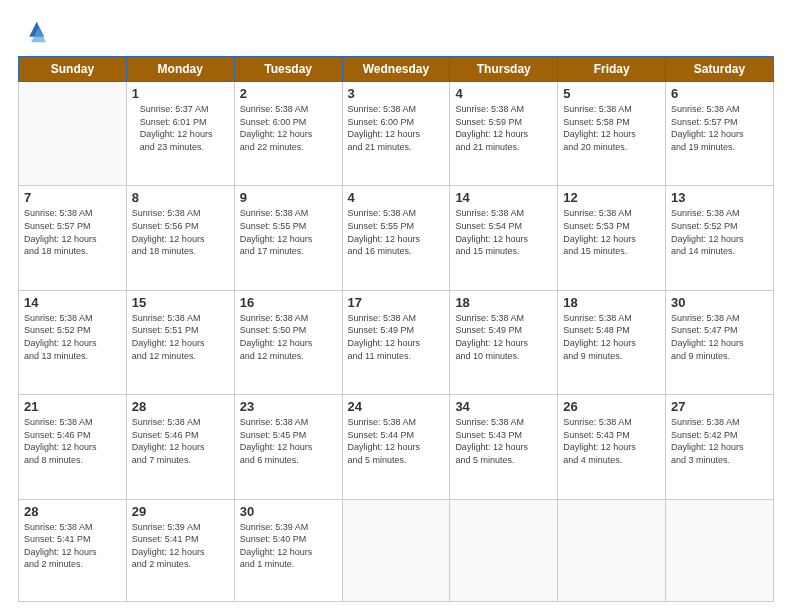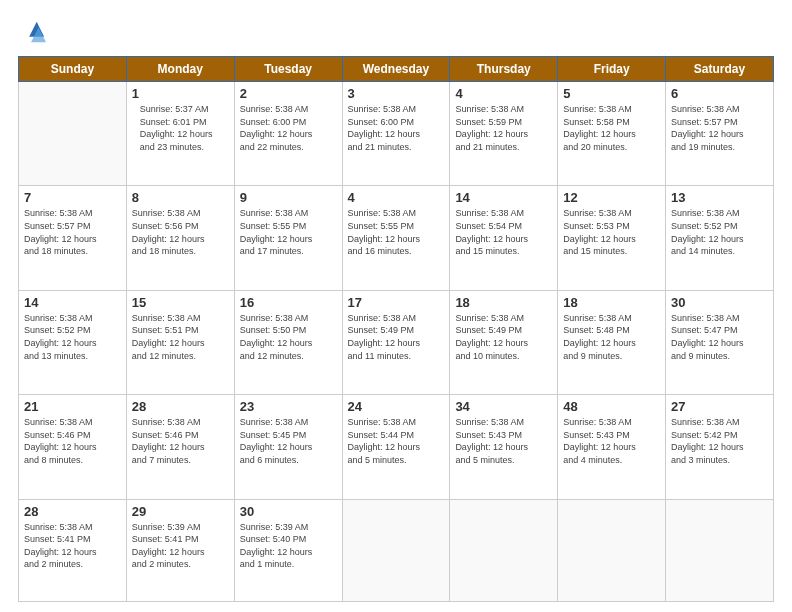--- a/index.html
+++ b/index.html
@@ -313,21 +313,21 @@
 and 5 minutes.</div>
           </td>
           <td>
             <span class="day-num">34</span>
             <div class="day-info" style="white-space: pre-line;">Sunrise: 5:38 AM
 Sunset: 5:43 PM
 Daylight: 12 hours
 and 5 minutes.</div>
           </td>
           <td>
-            <span class="day-num">48</span>
+            <span class="day-num">26</span>
             <div class="day-info" style="white-space: pre-line;">Sunrise: 5:38 AM
 Sunset: 5:43 PM
 Daylight: 12 hours
 and 4 minutes.</div>
           </td>
           <td>
             <span class="day-num">27</span>
             <div class="day-info" style="white-space: pre-line;">Sunrise: 5:38 AM
 Sunset: 5:42 PM
 Daylight: 12 hours

